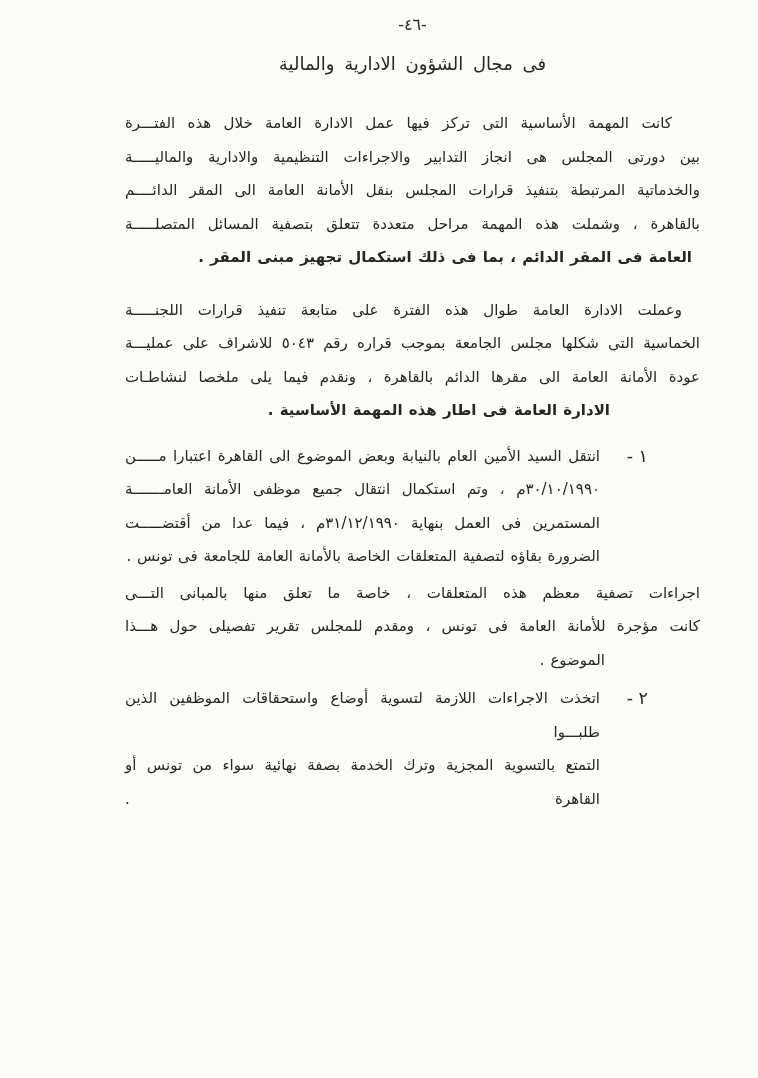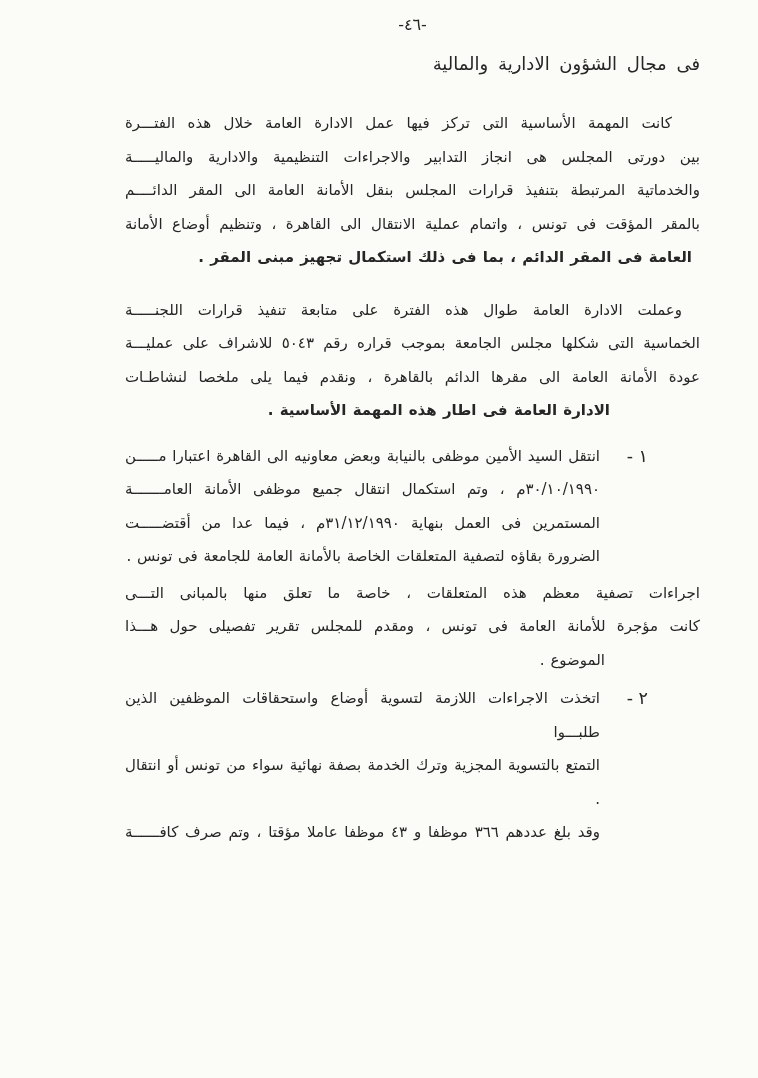--- a/index.html
+++ b/index.html
@@ -18,20 +18,21 @@
     padding:14px 58px 0 57px;
     overflow:hidden;
   }
   .page-number{
     text-align:center;
     font-size:16px;
     line-height:22px;
     letter-spacing:2px;
   }
   .heading{
+    text-align:center;
     font-size:18px;
     line-height:27px;
     margin-top:14px;
     word-spacing:4px;
   }
   .block{margin:0;}
   .line{
     font-size:15px;
     line-height:33.5px;
     text-align:justify;
@@ -69,41 +70,40 @@
 <body>
 
 <div class="page">
   <div class="page-number">-٤٦-</div>
   <div class="heading">فى مجال الشؤون الادارية والمالية</div>
   <div id="doc-body">
       <div id="p1" class="block para">
         <div class="line first">كانت المهمة الأساسية التى تركز فيها عمل الادارة العامة خلال هذه الفتـــرة</div>
         <div class="line">بين دورتى المجلس هى انجاز التدابير والاجراءات التنظيمية والادارية والماليـــــة</div>
         <div class="line">والخدماتية المرتبطة بتنفيذ قرارات المجلس بنقل الأمانة العامة الى المقر الدائــــم</div>
-        <div class="line">بالمقر المؤقت فى تونس ، واتمام عملية الانتقال الى القاهرة ، وتنظيم أوضاع الأمانة</div>
+        <div class="line">بالقاهرة ، وشملت هذه المهمة مراحل متعددة تتعلق بتصفية المسائل المتصلـــــة</div>
         <div class="line last">العامة فى المقر الدائم ، بما فى ذلك استكمال تجهيز مبنى المقر .</div>
       </div>
       <div id="p2" class="block para">
         <div class="line first">وعملت الادارة العامة طوال هذه الفترة على متابعة تنفيذ قرارات اللجنـــــة</div>
         <div class="line">الخماسية التى شكلها مجلس الجامعة بموجب قراره رقم ٥٠٤٣ للاشراف على عمليـــة</div>
         <div class="line">عودة الأمانة العامة الى مقرها الدائم بالقاهرة ، ونقدم فيما يلى ملخصا لنشاطـات</div>
         <div class="line last">الادارة العامة فى اطار هذه المهمة الأساسية .</div>
       </div>
       <div id="item1" class="block item">
         <span class="marker">١ -</span>
-        <div class="line first">انتقل السيد الأمين موظفى بالنيابة وبعض معاونيه الى القاهرة اعتبارا مـــــن</div>
+        <div class="line first">انتقل السيد الأمين العام بالنيابة وبعض الموضوع الى القاهرة اعتبارا مـــــن</div>
         <div class="line">٣٠/١٠/١٩٩٠م ، وتم استكمال انتقال جميع موظفى الأمانة العامـــــــة</div>
         <div class="line">المستمرين فى العمل بنهاية ٣١/١٢/١٩٩٠م ، فيما عدا من أقتضـــــت</div>
         <div class="line last">الضرورة بقاؤه لتصفية المتعلقات الخاصة بالأمانة العامة للجامعة فى تونس .</div>
       </div>
       <div id="sub1" class="block para">
         <div class="line">اجراءات تصفية معظم هذه المتعلقات ، خاصة ما تعلق منها بالمبانى التـــى</div>
         <div class="line">كانت مؤجرة للأمانة العامة فى تونس ، ومقدم للمجلس تقرير تفصيلى حول هـــذا</div>
         <div class="line last">الموضوع .</div>
       </div>
       <div id="item2" class="block item">
         <span class="marker">٢ -</span>
         <div class="line first">اتخذت الاجراءات اللازمة لتسوية أوضاع واستحقاقات الموظفين الذين طلبـــوا</div>
-        <div class="line">التمتع بالتسوية المجزية وترك الخدمة بصفة نهائية سواء من تونس أو انتقال .</div>
-        <div class="line">وقد بلغ عددهم ٣٦٦ موظفا و ٤٣ موظفا عاملا مؤقتا ، وتم صرف كافــــــة</div>
+        <div class="line">التمتع بالتسوية المجزية وترك الخدمة بصفة نهائية سواء من تونس أو القاهرة .</div>
       </div>
     </div>
 </div>
 
 </body></html>

